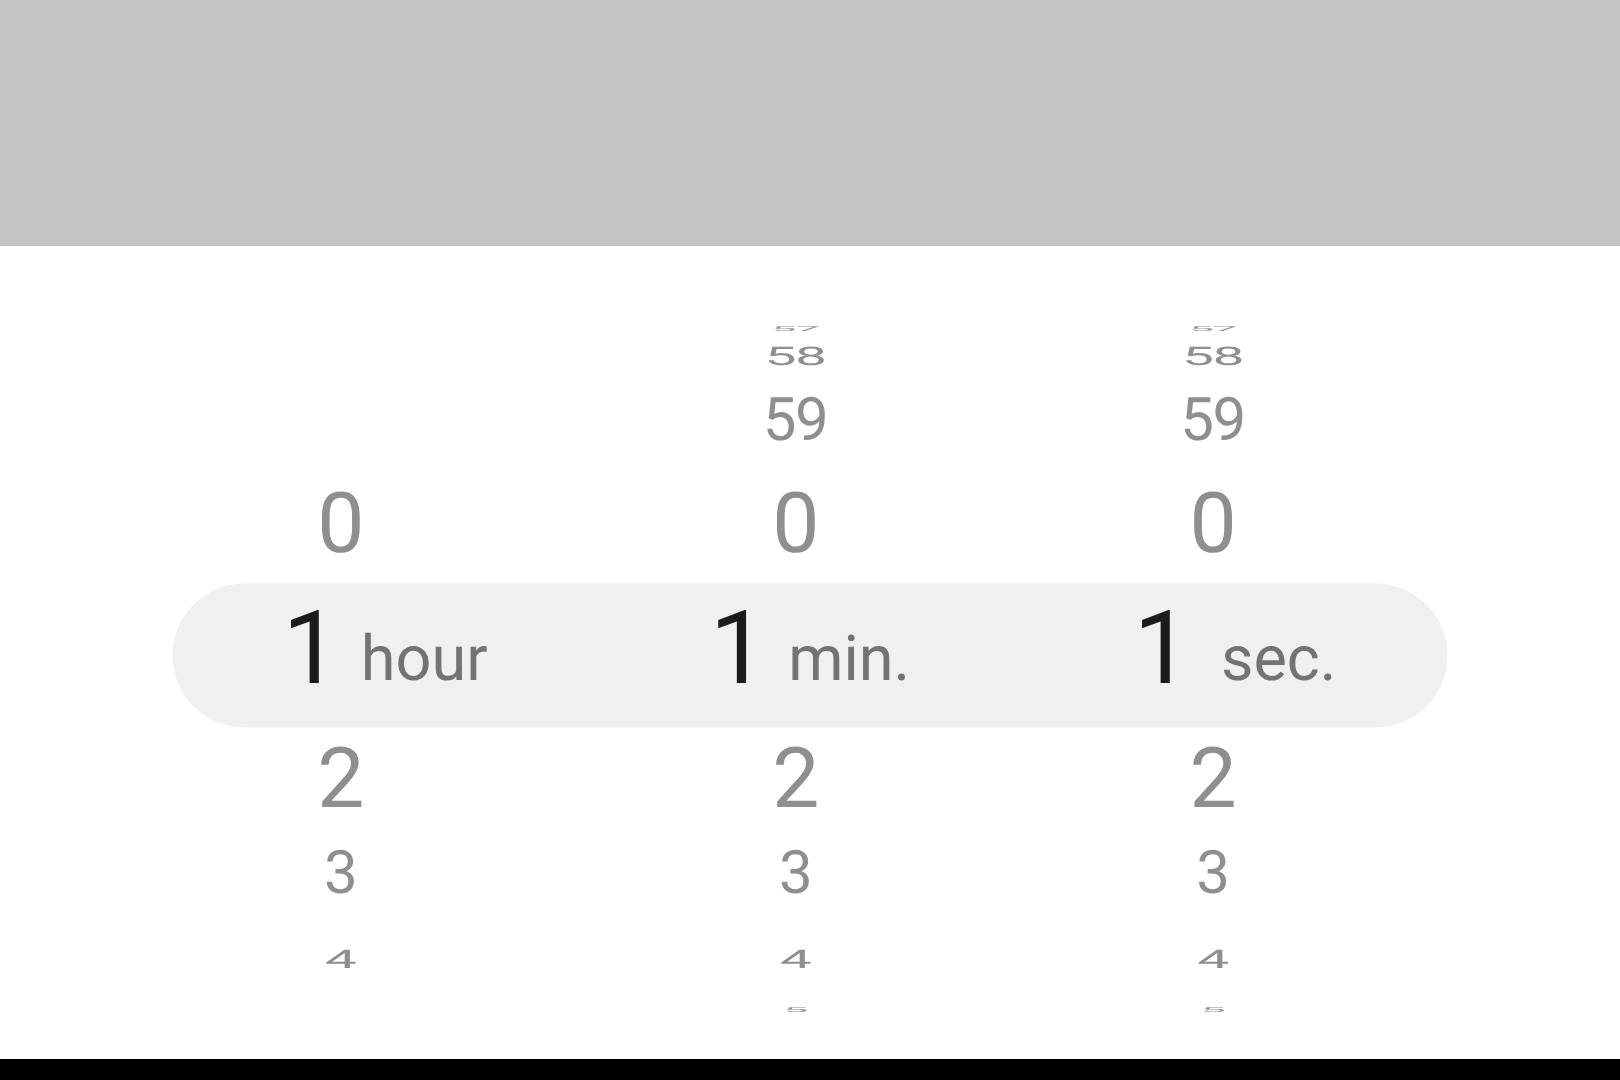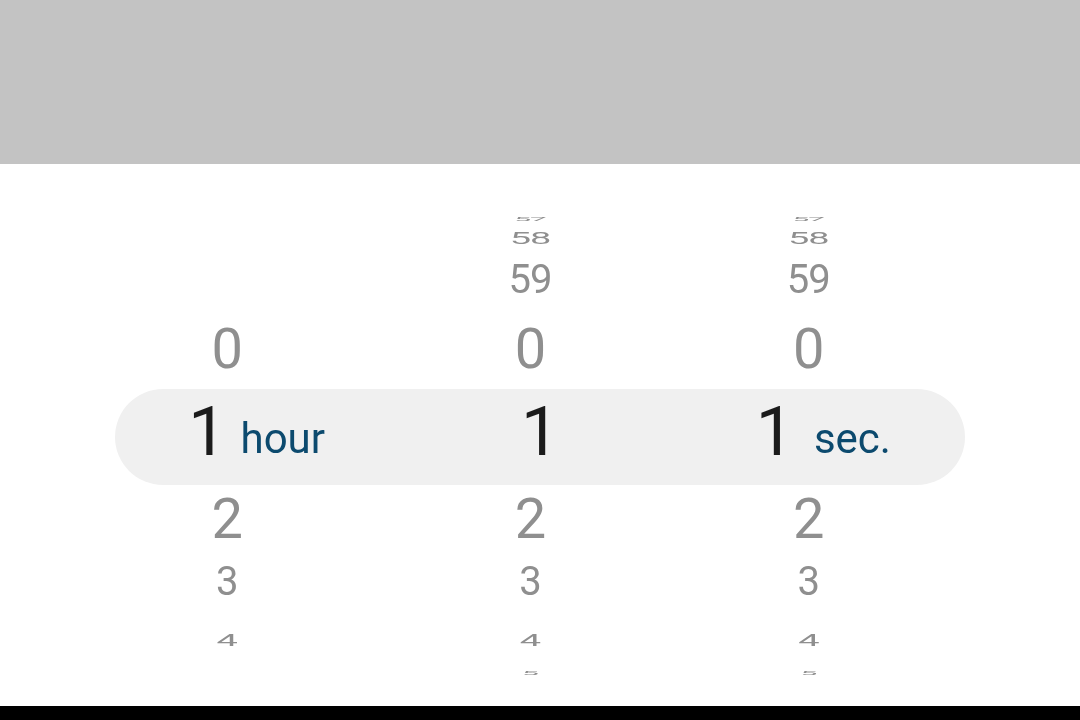--- a/index.html
+++ b/index.html
@@ -84,21 +84,21 @@
       z-index: 2;
     }
     .sel-num {
       font-size: 68px;
       color: #1b1b1b;
       line-height: 1;
       font-weight: 400;
     }
     .sel-label {
       font-size: 42px;
-      color: #0c4a6e;
+      color: #737373;
       margin-left: 14px;
       line-height: 1;
       font-weight: 400;
       position: relative;
       top: -2px;
     }
     .sel-label.tight { margin-left: 20px; }
 
     
     .bottom-bar {
@@ -142,20 +142,21 @@
     </div>
 
     <div class="col col-min">
       <div class="slot num far3 sz-far3 row-top3">57</div>
       <div class="slot num far2 sz-far2 row-top2">58</div>
       <div class="slot num near sz-near row-top1">59</div>
       <div class="slot num sz-adj row-adj-up">0</div>
 
       <div class="sel-wrap">
         <span class="sel-num">1</span>
+        <span class="sel-label">min.</span>
       </div>
 
       <div class="slot num sz-adj row-adj-dn">2</div>
       <div class="slot num near sz-near row-bot1">3</div>
       <div class="slot num far2 sz-far2 row-bot2">4</div>
       <div class="slot num far3 sz-far3 row-bot3">5</div>
     </div>
 
     <div class="col col-sec">
       <div class="slot num far3 sz-far3 row-top3">57</div>

